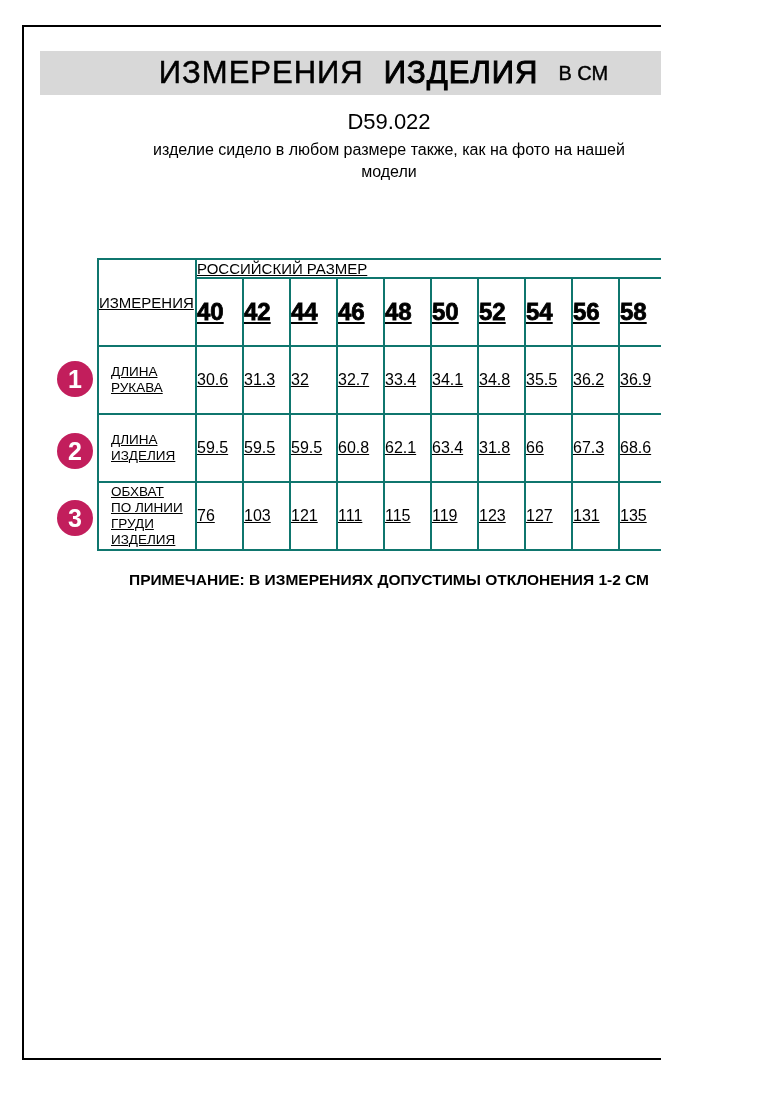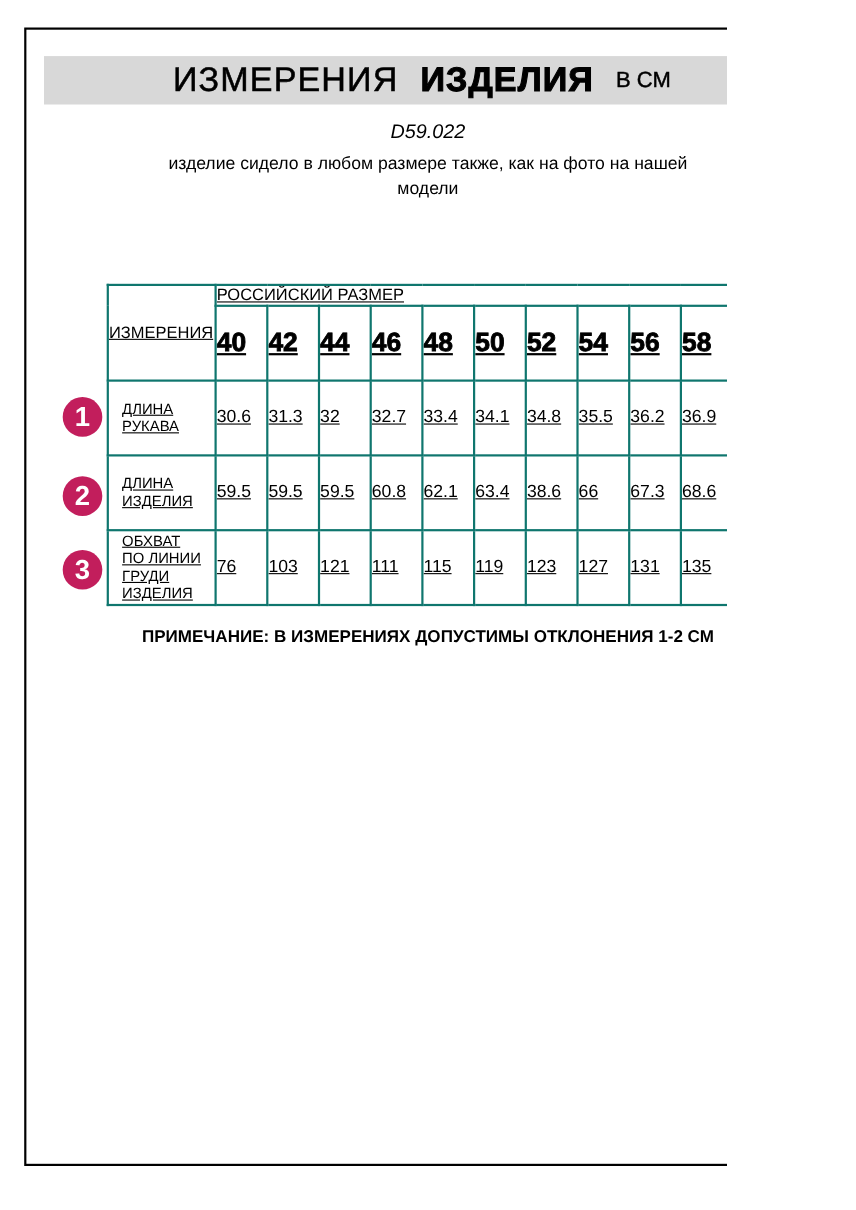--- a/index.html
+++ b/index.html
@@ -37,40 +37,39 @@
     justify-content: center;
   }
   .title-main {
     font-size: 31px;
     font-weight: 400;
     letter-spacing: 1px;
     -webkit-text-stroke: 0.5px #000;
   }
   .title-secondary {
     font-size: 31px;
-    font-weight: 700;
+    font-weight: 400;
     letter-spacing: 1px;
     margin-left: 20px;
     -webkit-text-stroke: 1px #000;
   }
   .title-unit {
     font-size: 20px;
     font-weight: 400;
     margin-left: 20px;
     -webkit-text-stroke: 0.4px #000;
   }
   .model-code {
     position: absolute;
     left: 0;
     top: 109px;
     width: 778px;
     text-align: center;
-    font-size: 18px;
-    font-weight: 400;
-    font-style: italic;
+    font-size: 22px;
+    font-weight: 400;
   }
   .description {
     position: absolute;
     left: 0;
     top: 139px;
     width: 778px;
     text-align: center;
     font-size: 16px;
     line-height: 22px;
     font-weight: 400;
@@ -205,21 +204,21 @@
         <td>36.9</td>
       </tr>
       <tr class="data-row">
         <td class="label-cell">ДЛИНА ИЗДЕЛИЯ</td>
         <td>59.5</td>
         <td>59.5</td>
         <td>59.5</td>
         <td>60.8</td>
         <td>62.1</td>
         <td>63.4</td>
-        <td>38.6</td>
+        <td>31.8</td>
         <td>66</td>
         <td>67.3</td>
         <td>68.6</td>
       </tr>
       <tr class="data-row">
         <td class="label-cell">ОБХВАТ ПО ЛИНИИ ГРУДИ ИЗДЕЛИЯ</td>
         <td>76</td>
         <td>103</td>
         <td>121</td>
         <td>111</td>

